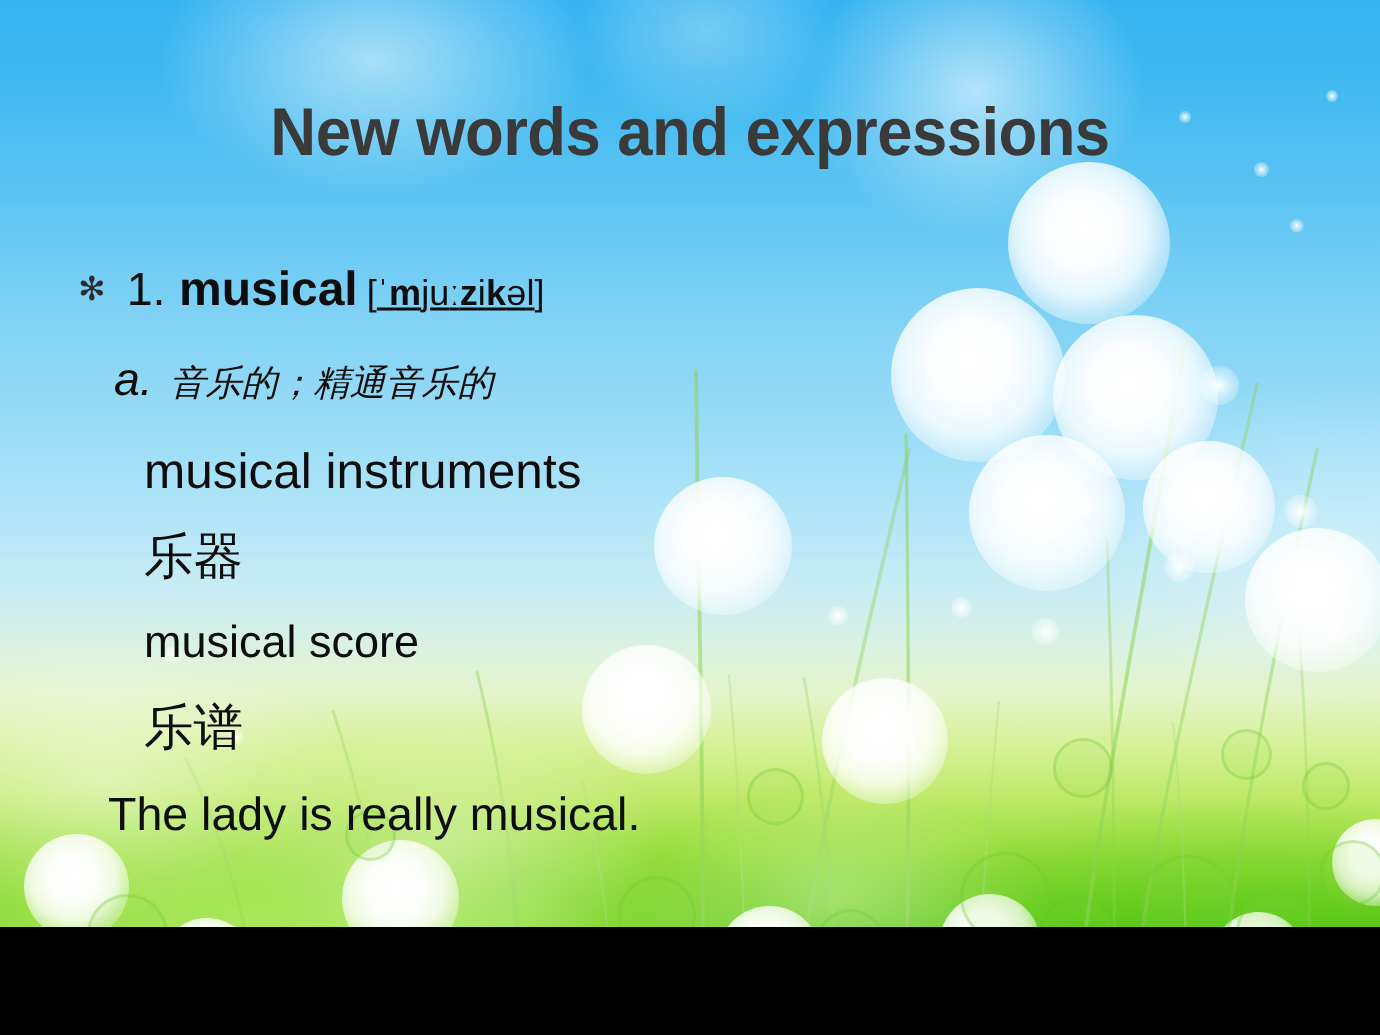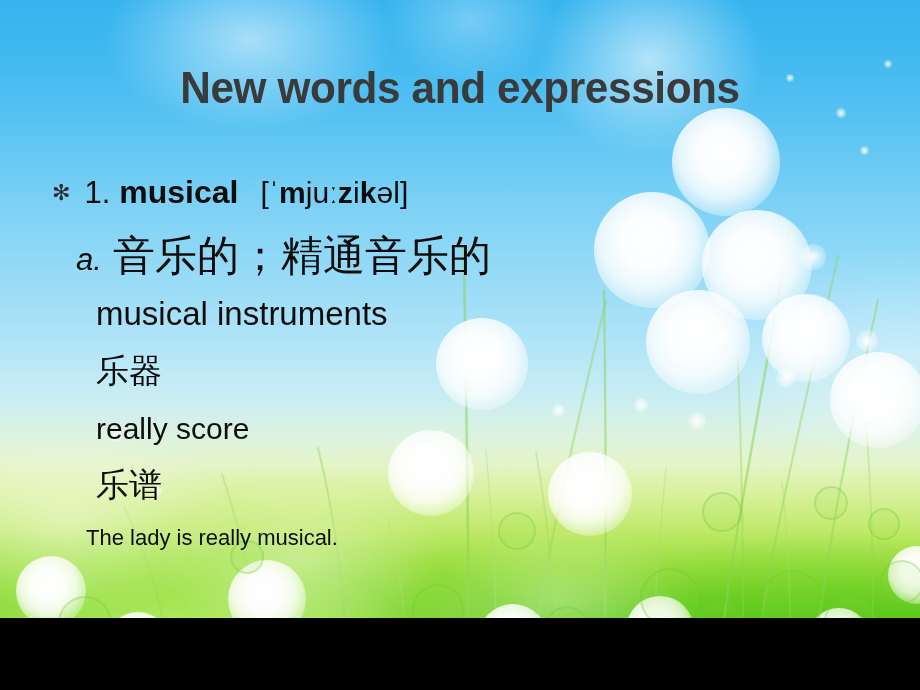--- a/index.html
+++ b/index.html
@@ -163,60 +163,62 @@
     font-size: 22px;
     color: #2c2c2c;
     margin-right: 14px;
     position: relative;
     top: -3px;
   }
   #line-headword .word {
     font-size: 32px;
   }
   #line-headword .phon {
-    font-size: 30px;
-    margin-left: 22px;
+    font-size: 24px;
+    margin-left: 6px;
     letter-spacing: 0.1px;
+    text-decoration: underline;
   }
   #line-headword .phon .ipa-m,
   #line-headword .phon .ipa-z,
   #line-headword .phon .ipa-k {
     font-weight: bold;
   }
 
   #line-pos-cn {
     left: 76px;
     top: 235px;
     font-size: 33px;
   }
   #line-pos-cn .pos {
     font-style: italic;
     font-size: 31px;
     margin-right: 2px;
   }
   #line-pos-cn .cn {
     font-family: "DejaVu Sans", "Liberation Sans", sans-serif;
-    font-size: 42px;
+    font-size: 24px;
+    font-style: italic;
   }
 
   #line-phrase1-en { left: 96px; top: 297px; font-size: 33px; }
 
   #line-phrase1-cn {
     left: 96px; top: 354px; font-size: 33px;
     font-family: "DejaVu Sans", "Liberation Sans", sans-serif;
   }
 
   #line-phrase2-en { left: 96px; top: 414px; font-size: 30px; }
 
   #line-phrase2-cn {
     left: 96px; top: 468px; font-size: 33px;
     font-family: "DejaVu Sans", "Liberation Sans", sans-serif;
   }
 
-  #line-example { left: 86px; top: 527px; font-size: 22px; }
+  #line-example { left: 72px; top: 527px; font-size: 31px; }
 </style>
 </head>
 <body>
 
 <div id="slide">
 
   <div class="bg-layer" id="bg-sky"></div>
   <div class="bg-layer" id="bg-sky-haze"></div>
   <div class="bg-layer" id="bg-meadow-glow"></div>
 
@@ -316,20 +318,20 @@
 
     <div class="body-line" id="line-pos-cn">
       <span class="pos">a.</span>
       <span class="cn">音乐的；精通音乐的</span>
     </div>
 
     <div class="body-line" id="line-phrase1-en">musical instruments</div>
 
     <div class="body-line" id="line-phrase1-cn">乐器</div>
 
-    <div class="body-line" id="line-phrase2-en">really score</div>
+    <div class="body-line" id="line-phrase2-en">musical score</div>
 
     <div class="body-line" id="line-phrase2-cn">乐谱</div>
 
     <div class="body-line" id="line-example">The lady is really musical.</div>
 
   </div>
 </div>
 
 </body></html>

